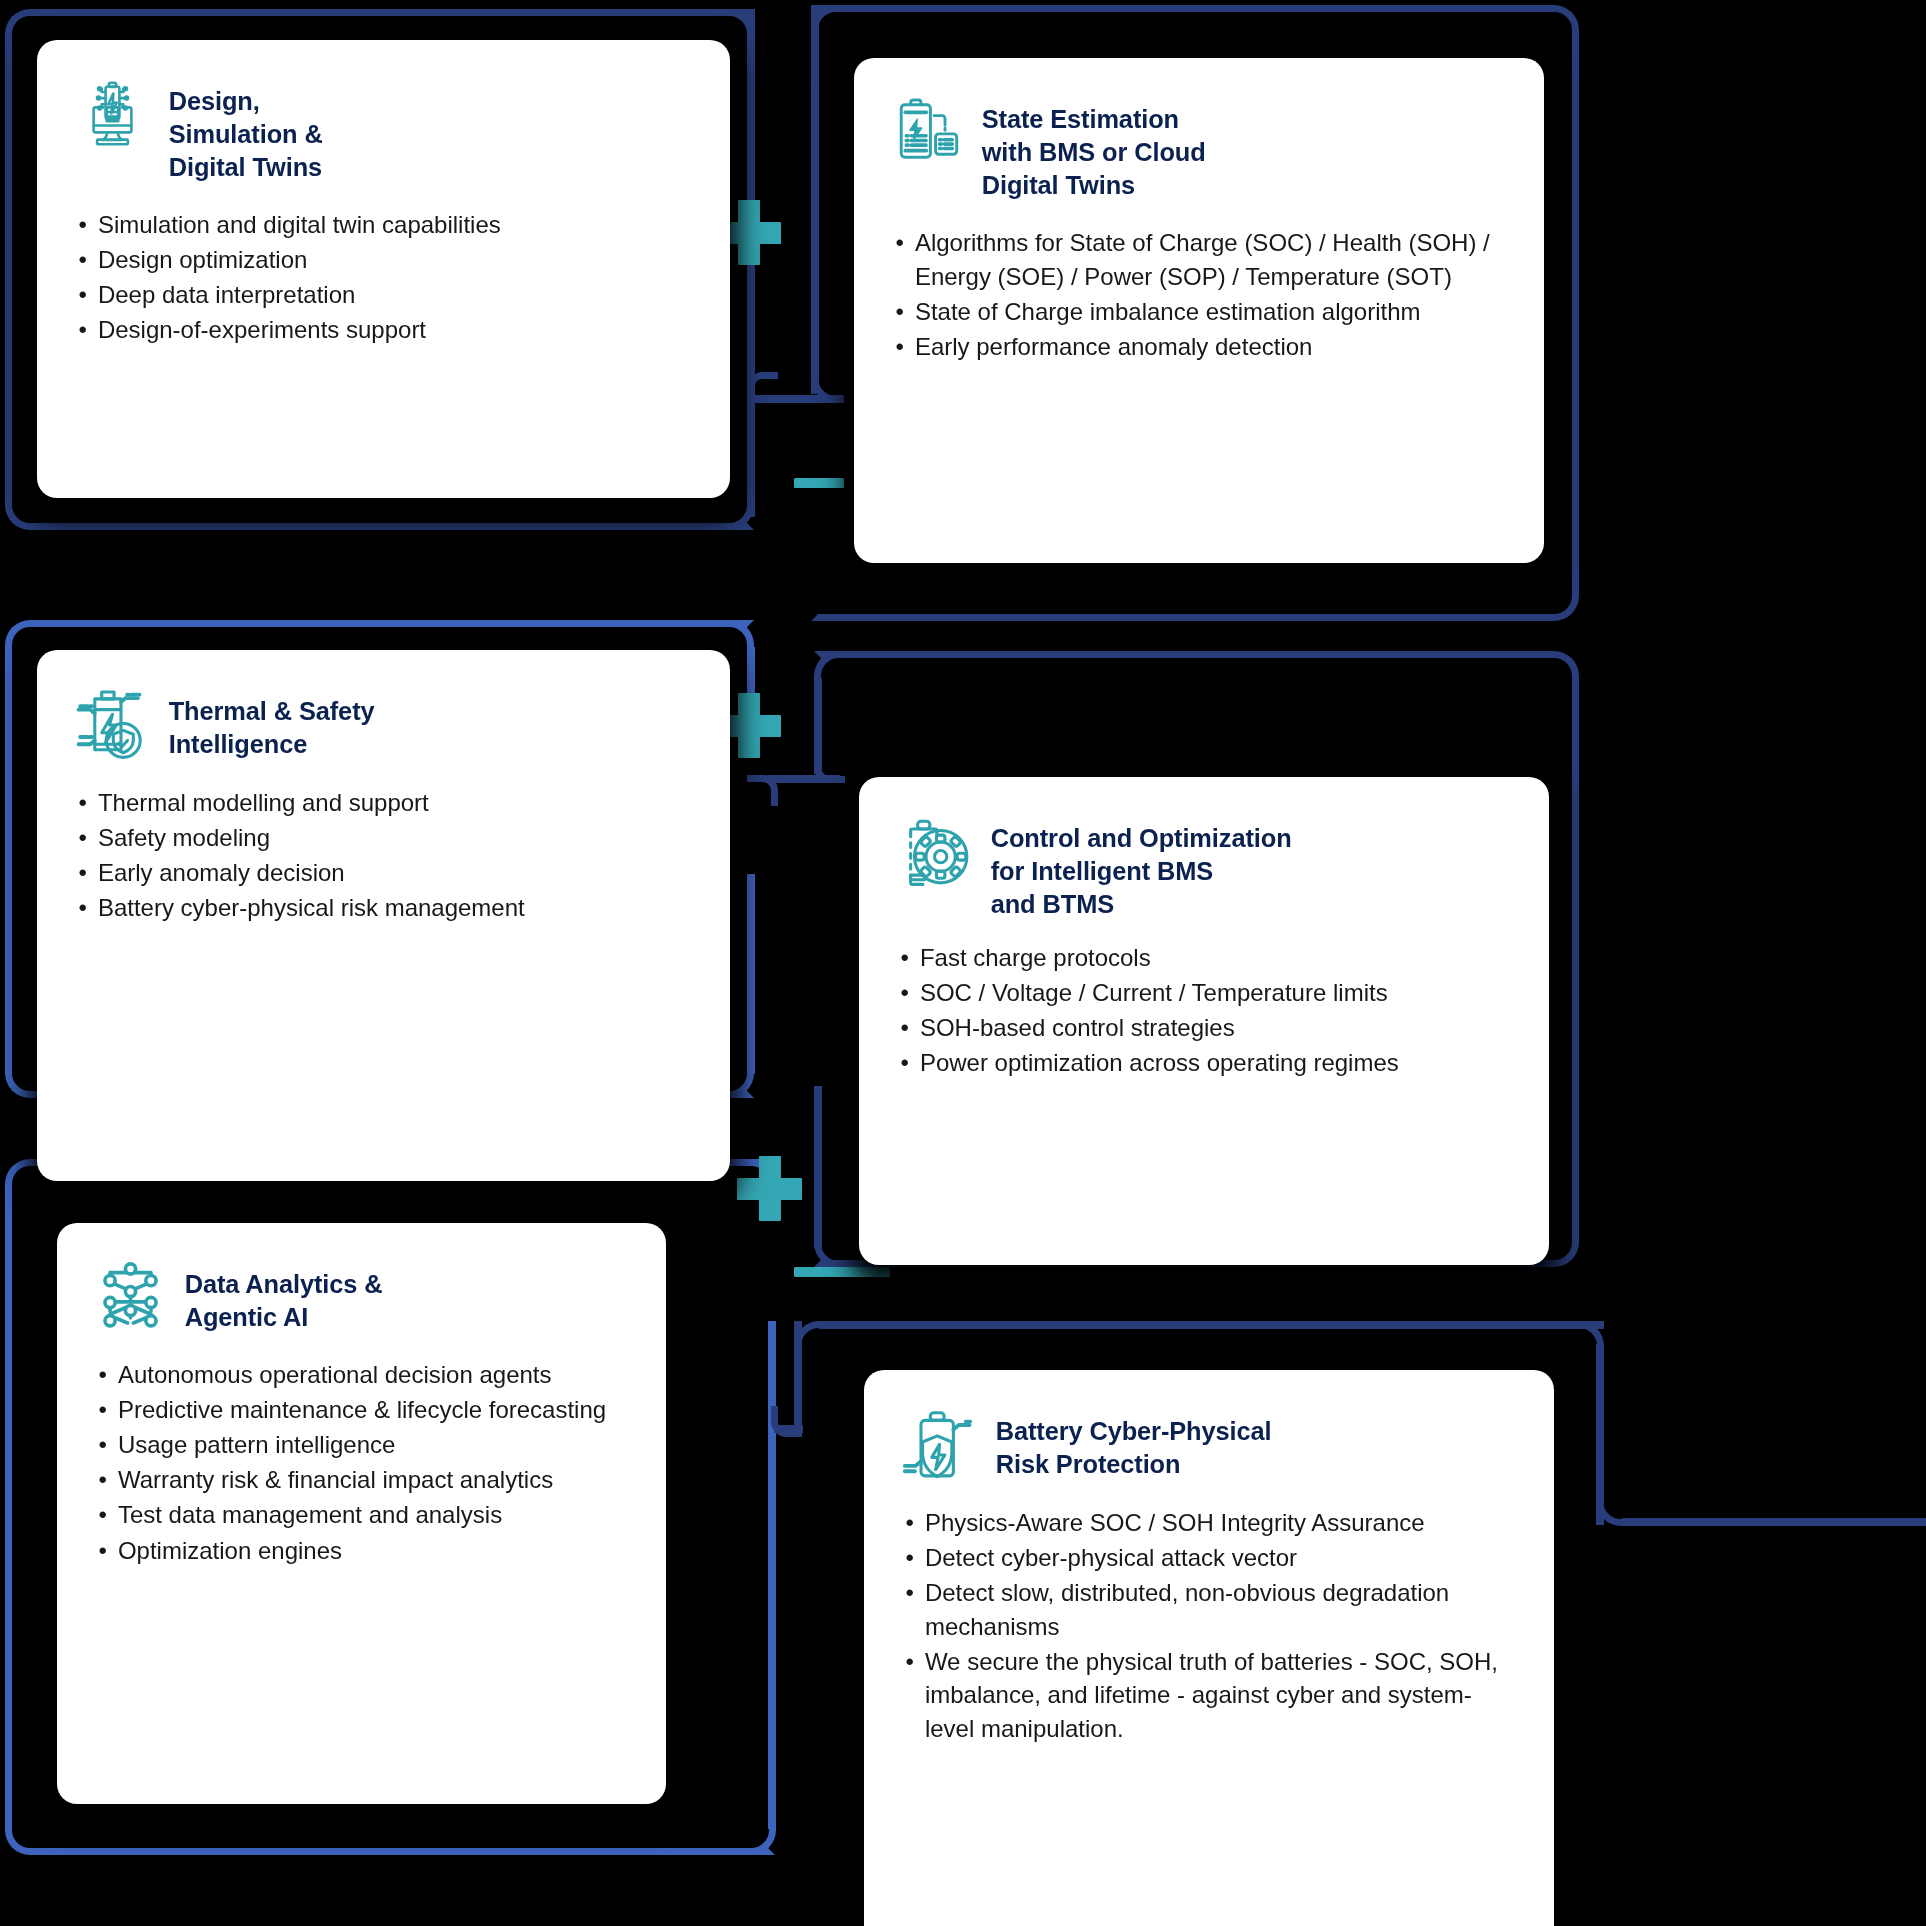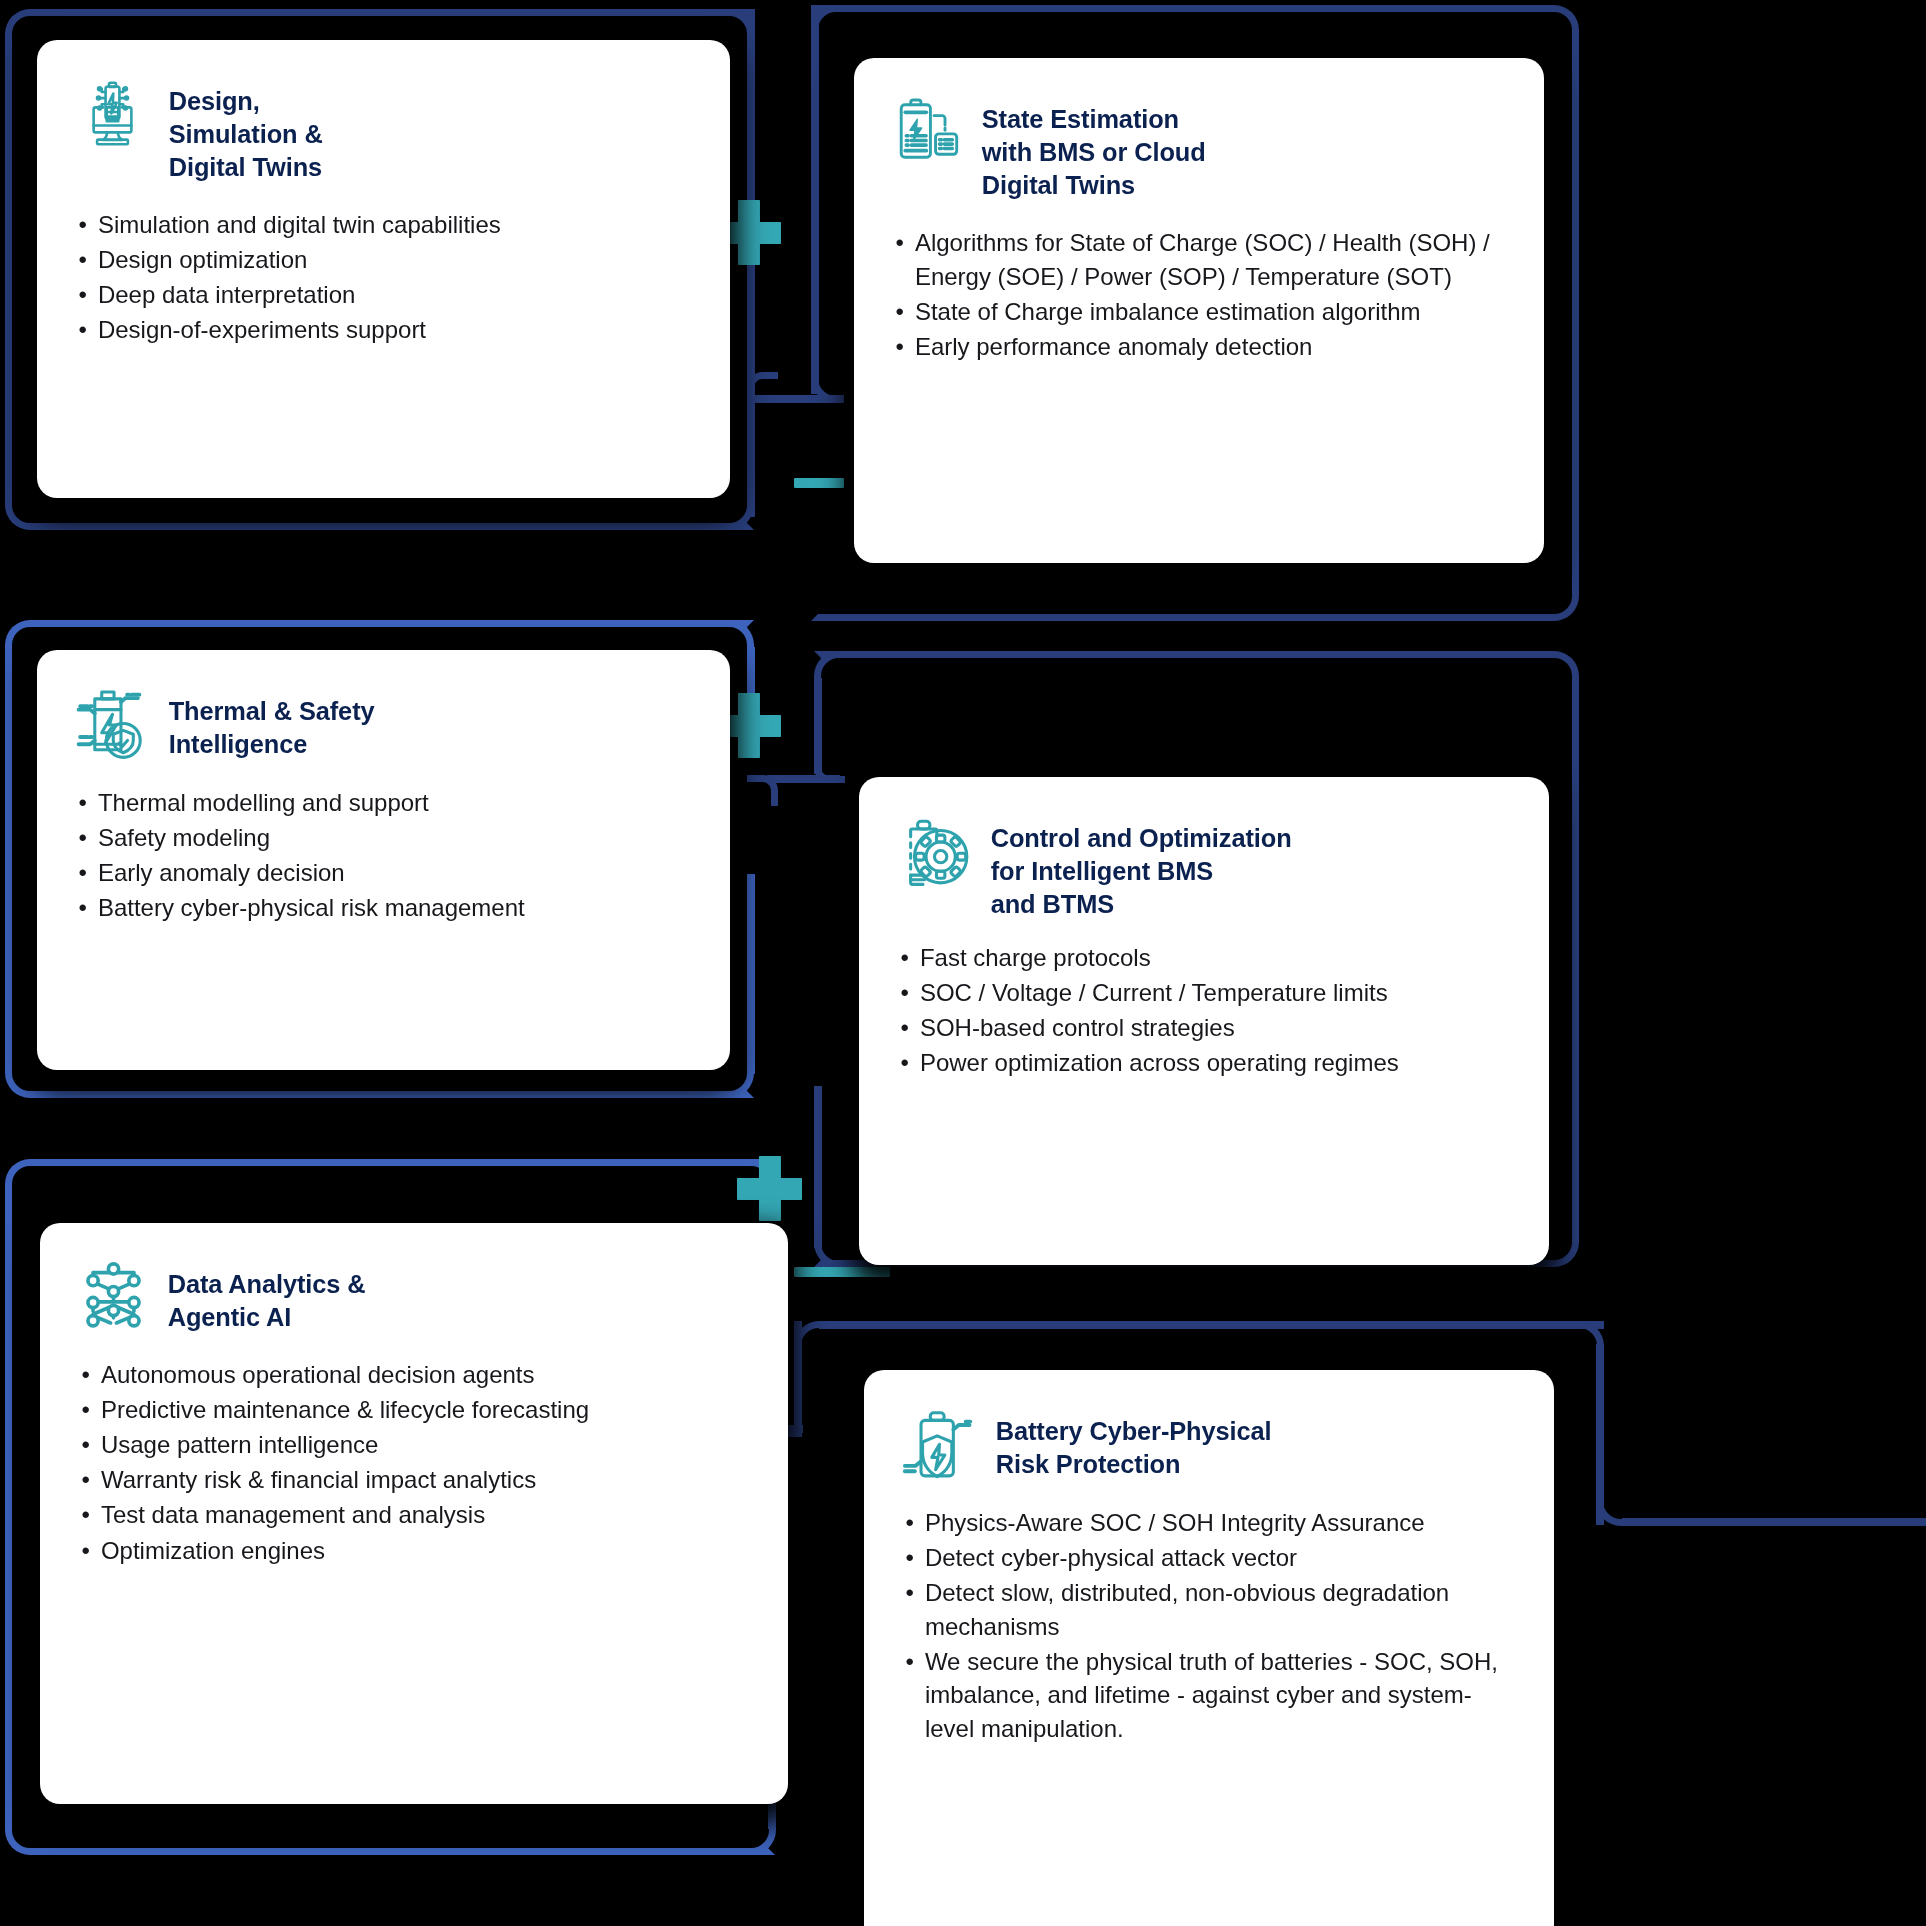--- a/index.html
+++ b/index.html
@@ -268,21 +268,21 @@
 with BMS or Cloud
 Digital Twins</div>
     </div>
     <ul class="card-body">
       <li>Algorithms for State of Charge (SOC) / Health (SOH)  / Energy (SOE) / Power (SOP) / Temperature (SOT)</li>
       <li>State of Charge imbalance estimation algorithm</li>
       <li>Early performance anomaly detection</li>
     </ul>
   </div>
 
-  <div class="card" style="left:37px; top:650px; width:693px; height:420px;">
+  <div class="card" style="left:37px; top:650px; width:693px; height:531px;">
     <div class="card-head">
       <div class="card-icon">
         <svg viewBox="0 0 100 100" fill="none" stroke="#2fa3ad" stroke-width="4" stroke-linecap="round" stroke-linejoin="round">
           <rect x="27" y="18" width="34" height="66"></rect>
           <rect x="36" y="9" width="16" height="9"></rect>
           <path d="M27 32h34"></path>
           <path d="M27 77h34"></path>
           <path d="M50 38 L36 62 L44 62 L41 75 L55 52 L46 52 Z"></path>
           <path d="M61 22l6-5h16" stroke-width="5"></path>
           <path d="M75 12.5h10M69 12.5h2.5" stroke-width="5"></path>
@@ -334,21 +334,21 @@
 and BTMS</div>
     </div>
     <ul class="card-body">
       <li>Fast charge protocols</li>
       <li>SOC / Voltage / Current / Temperature limits</li>
       <li>SOH-based control strategies</li>
       <li>Power optimization across operating regimes</li>
     </ul>
   </div>
 
-  <div class="card" style="left:40px; top:1223px; width:748px; height:581px;">
+  <div class="card" style="left:57px; top:1223px; width:609px; height:581px;">
     <div class="card-head">
       <div class="card-icon" style="width:73px;height:73px;">
         <svg viewBox="0 0 100 100" fill="none" stroke="#2fa3ad" stroke-width="5" stroke-linecap="round" stroke-linejoin="round">
           <path d="M22 20h56M22 20v10M78 20v10"></path>
           <path d="M22 33l28 12M78 33L50 45"></path>
           <path d="M50 48v12"></path>
           <path d="M22 60h56"></path>
           <path d="M22 63v10M78 63v10"></path>
           <path d="M22 77l28-12M78 77L50 65"></path>
           <path d="M50 68v14"></path>

